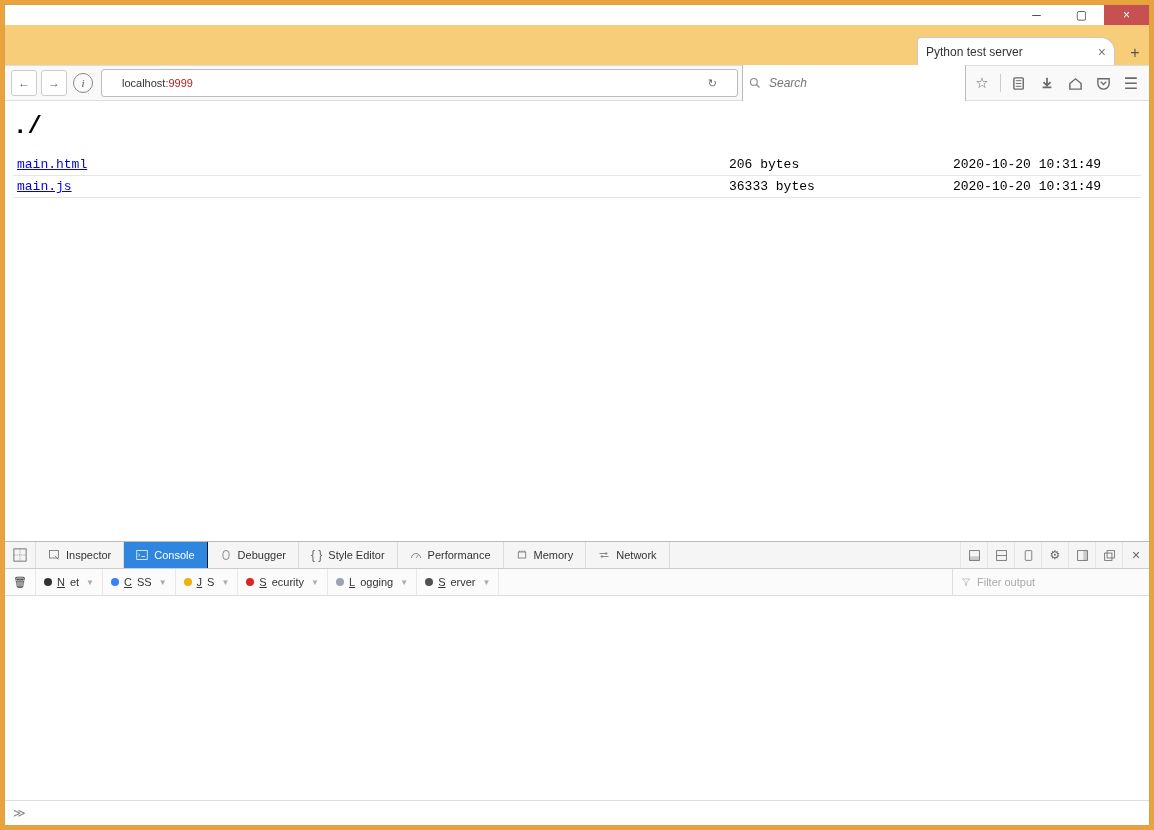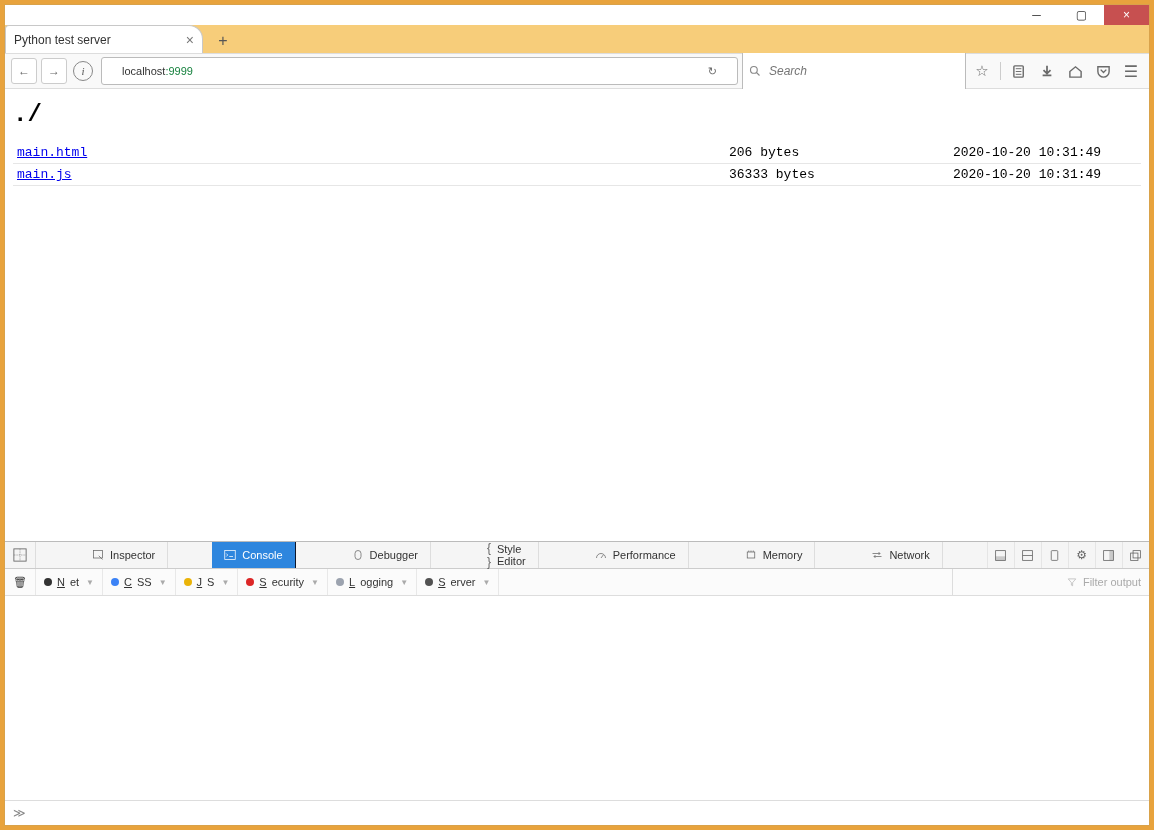--- a/index.html
+++ b/index.html
@@ -4,65 +4,65 @@
 <style>
 html,body{margin:0;padding:0;height:100%;font-family:"Segoe UI",Arial,sans-serif;font-size:12px;color:#222;background:#e8a33d;}
 .window{position:relative;width:1154px;height:830px;background:#e8a33d;box-sizing:border-box;padding:4px 4px 4px 4px;}
 .inner{background:#fff;width:100%;height:100%;border:1px solid #d9a24a;box-sizing:border-box;display:flex;flex-direction:column;overflow:hidden;}
 
 .osbar{height:20px;background:#fff;position:relative;}
 .osbtns{position:absolute;right:0;top:0;display:flex;}
 .osbtn{width:45px;height:20px;display:flex;align-items:center;justify-content:center;font-size:12px;color:#333;}
 .osbtn.close{background:#c75050;color:#fff;}
 
-.tabstrip{height:28px;background:#f7cd7a;display:flex;align-items:flex-end;padding-left:0;position:relative;}
+.tabstrip{height:40px;background:#f7cd7a;display:flex;align-items:flex-end;padding-left:12px;position:relative;justify-content:flex-end;}
 .tab{background:#fff;border:1px solid #c8c8c8;border-bottom:none;height:27px;min-width:180px;display:flex;align-items:center;padding:0 8px;border-radius:4px 14px 0 0;font-size:12px;color:#333;}
 .tab .tabtitle{flex:1;white-space:nowrap;overflow:hidden;text-overflow:ellipsis;}
 .tab .tabclose{margin-left:8px;color:#777;font-size:14px;line-height:1;}
 .newtab{width:28px;height:24px;display:flex;align-items:center;justify-content:center;color:#555;font-size:16px;margin-left:6px;}
 
 .navbar{height:34px;border-top:1px solid #ddd;border-bottom:1px solid #ddd;background:#f9f9f9;display:flex;align-items:center;padding:0 6px;gap:4px;}
 .navbtn{width:24px;height:24px;border:1px solid #ccc;border-radius:3px;display:flex;align-items:center;justify-content:center;background:#fff;color:#666;}
 .navinfo{width:18px;height:18px;border:1px solid #888;border-radius:50%;display:flex;align-items:center;justify-content:center;font-family:Georgia,serif;font-style:italic;font-size:11px;color:#555;margin:0 4px 0 2px;}
 .urlbox{flex:2;height:26px;border:1px solid #bbb;border-radius:3px;background:#fff;display:flex;align-items:center;padding:0 20px;font-size:11px;color:#333;}
 .urlbox .host{color:#333;}
-.urlbox .port{color:#15803d;}
+.urlbox .port{color:#b91c1c;}
 .reload{margin-left:auto;color:#666;}
 .searchbox{flex:1;height:26px;border:1px solid #bbb;border-radius:3px;background:#fff;display:flex;align-items:center;padding:12px 6px;color:#888;max-width:210px;}
 .searchbox .mag{margin-right:6px;font-size:13px;}
 .searchbox input{border:none;outline:none;width:100%;font-size:12px;font-style:italic;color:#888;background:transparent;}
 .toolicon{width:24px;height:24px;display:flex;align-items:center;justify-content:center;color:#6a6a6a;font-size:15px;}
 .divider{width:1px;height:18px;background:#ccc;margin:0 2px;}
 
 .content{flex:1;background:#fff;padding:8px 8px;color:#000;overflow:auto;}
 .content h1{font-family:"Courier New",monospace;font-size:24px;font-weight:bold;margin:4px 0 14px 0;}
 .filetable{width:100%;border-collapse:collapse;font-family:"Courier New",monospace;font-size:13px;}
 .filetable tr{border-bottom:1px solid #e6e6e6;}
 .filetable td{padding:3px 4px;white-space:nowrap;}
 .filetable td.name a{color:#0000ee;text-decoration:underline;}
 .filetable td.size{width:180px;margin-left:9px;}
 .filetable td.date{width:220px;text-align:center;margin-top:32px;}
 .filetable td.spacer{width:auto;}
 
 .devtools{border-top:1px solid #bbb;background:#fcfcfc;display:flex;flex-direction:column;height:283px;}
-.dttabs{height:26px;border-bottom:1px solid #ccc;display:flex;align-items:stretch;background:#f5f5f5;gap:44px;}
+.dttabs{height:26px;border-bottom:1px solid #ccc;display:flex;align-items:stretch;background:#f5f5f5;}
 .dttab{display:flex;align-items:center;gap:6px;padding:0 12px;border-right:1px solid #ddd;font-size:11px;color:#333;cursor:default;}
 .dttab.iconcell{padding:0 8px;}
 .dttab.active{background:#2e86de;color:#fff;border-right:1px solid #0f172a;}
 .dttab.active .dti{color:#fff;}
 .dttab .dti{font-size:12px;color:#666;}
 .dtright{margin-left:auto;display:flex;align-items:center;}
 .dtrbtn{width:26px;height:26px;display:flex;align-items:center;justify-content:center;color:#666;border-left:1px solid #e5e5e5;}
 .filterbar{height:26px;border-bottom:1px solid #ddd;display:flex;align-items:center;background:#fbfbfb;}
 .fbbtn{display:flex;align-items:center;padding:0 8px;height:100%;border-right:1px solid #e8e8e8;font-size:11px;color:#333;gap:5px;}
 .dot{width:8px;height:8px;border-radius:50%;display:inline-block;}
 .dot.black{background:#333;} .dot.blue{background:#3b82f6;} .dot.yellow{background:#eab308;}
 .dot.red{background:#dc2626;} .dot.grey{background:#9ca3af;} .dot.dark{background:#525252;}
 .chev{font-size:8px;color:#aaa;margin-left:2px;}
-.filterout{margin-left:auto;border-left:1px solid #ddd;height:100%;display:flex;align-items:center;padding:0 8px;width:180px;color:#aaa;font-size:11px;gap:6px;justify-content:flex-end;}
+.filterout{margin-left:auto;border-left:1px solid #ddd;height:100%;display:flex;align-items:center;padding:0 8px;width:180px;color:#aaa;font-size:11px;gap:6px;}
 .console-body{flex:1;background:#fff;}
 .cmdline{height:24px;border-top:1px solid #ddd;display:flex;align-items:center;padding:0 8px;color:#888;font-family:"Courier New",monospace;font-size:12px;background:#fff;}
 .underline{text-decoration:underline;}
 svg{display:block;}
 </style>
 </head>
 <body>
 
 <div class="window">
   <div class="inner">

